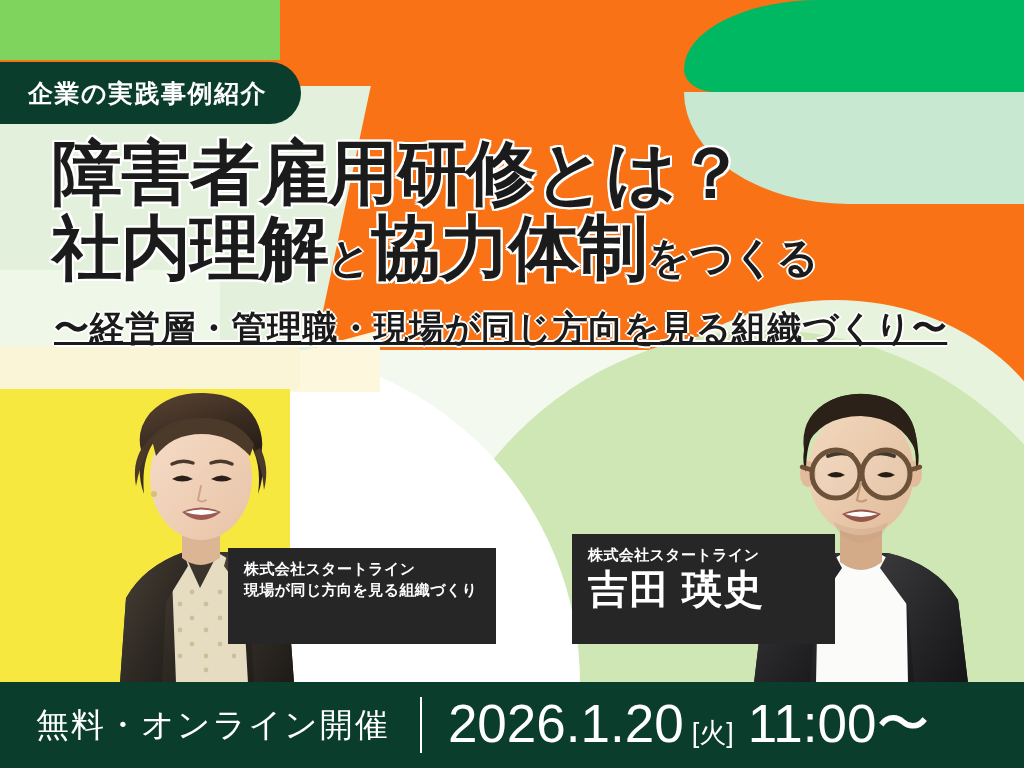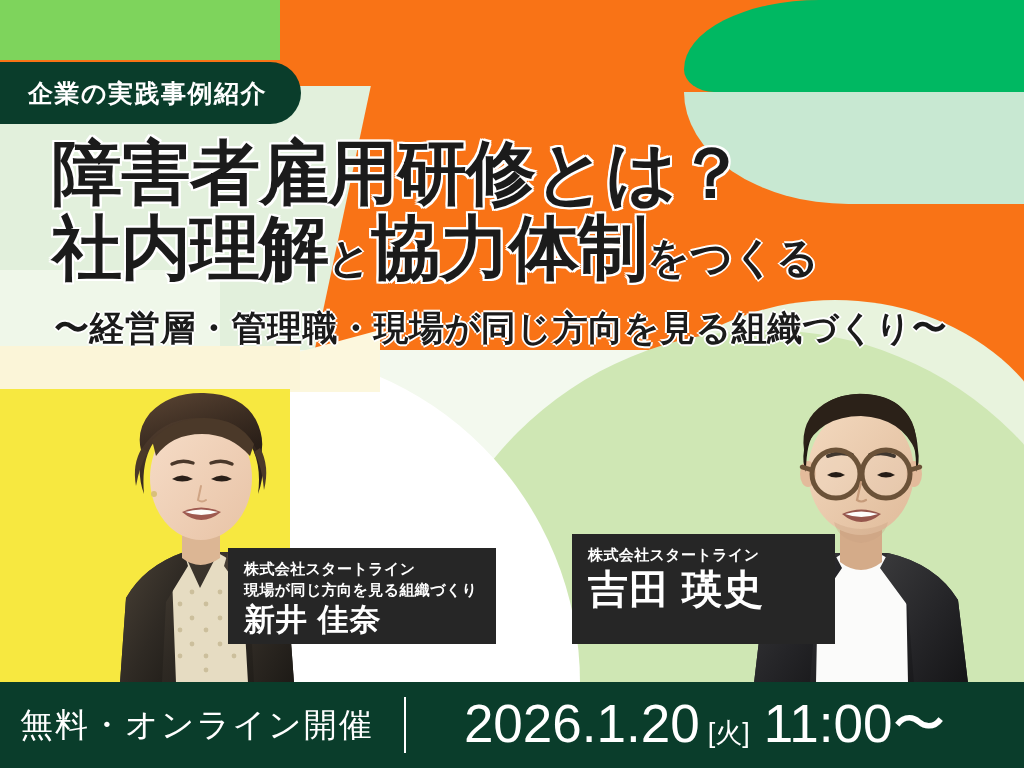--- a/index.html
+++ b/index.html
@@ -201,20 +201,21 @@
     top: 305px;
     z-index: 6;
     font-size: 35px;
     font-weight: 700;
     color: #1b1b1b;
     white-space: nowrap;
     letter-spacing: 0.5px;
     text-shadow:
       2px 0 0 #ffffff, -2px 0 0 #ffffff,
       0 2px 0 #ffffff, 0 -2px 0 #ffffff;
+    text-decoration: underline;
   }
 
   
   .portrait {
     position: absolute;
     z-index: 3;
   }
   .portrait-left  { left: 92px;  top: 352px; width: 215px; height: 331px; }
   .portrait-right { left: 748px; top: 350px; width: 225px; height: 333px; }
 
@@ -258,36 +259,35 @@
     background: #0a3d2b;
     display: flex;
     align-items: center;
     z-index: 8;
   }
   .bb-free {
     color: #ffffff;
     font-size: 33px;
     font-weight: 400;
     letter-spacing: 2px;
-    margin-left: 20px;
+    margin-left: 36px;
     white-space: nowrap;
   }
   .bb-divider {
     width: 2px;
     height: 56px;
     background: #ffffff;
     margin: 0 26px 0 30px;
     flex: none;
   }
   .bb-date-wrap {
     display: flex;
     align-items: baseline;
     color: #ffffff;
     white-space: nowrap;
-    margin-left: 32px;
   }
   .bb-date {
     font-size: 53px;
     font-weight: 400;
     letter-spacing: 0px;
   }
   .bb-day {
     font-size: 27px;
     font-weight: 400;
     margin-left: 8px;
@@ -465,21 +465,20 @@
       <span class="hl-big">協力体制</span>
       <span class="hl-small">をつくる</span>
     </div>
   </div>
 
   <div class="subtitle">〜経営層・管理職・現場が同じ方向を見る組織づくり〜</div>
 
   <div class="nameplate nameplate-left">
     <div class="np-company">株式会社スタートライン</div>
     <div class="np-role">現場が同じ方向を見る組織づくり</div>
-    <div class="np-name">新井 佳奈</div>
   </div>
 
   <div class="nameplate nameplate-right">
     <div class="np-company">株式会社スタートライン</div>
     <div class="np-name">吉田 瑛史</div>
   </div>
 
   <div class="bottom-bar">
     <span class="bb-free">無料・オンライン開催</span>
     <span class="bb-divider"></span>

